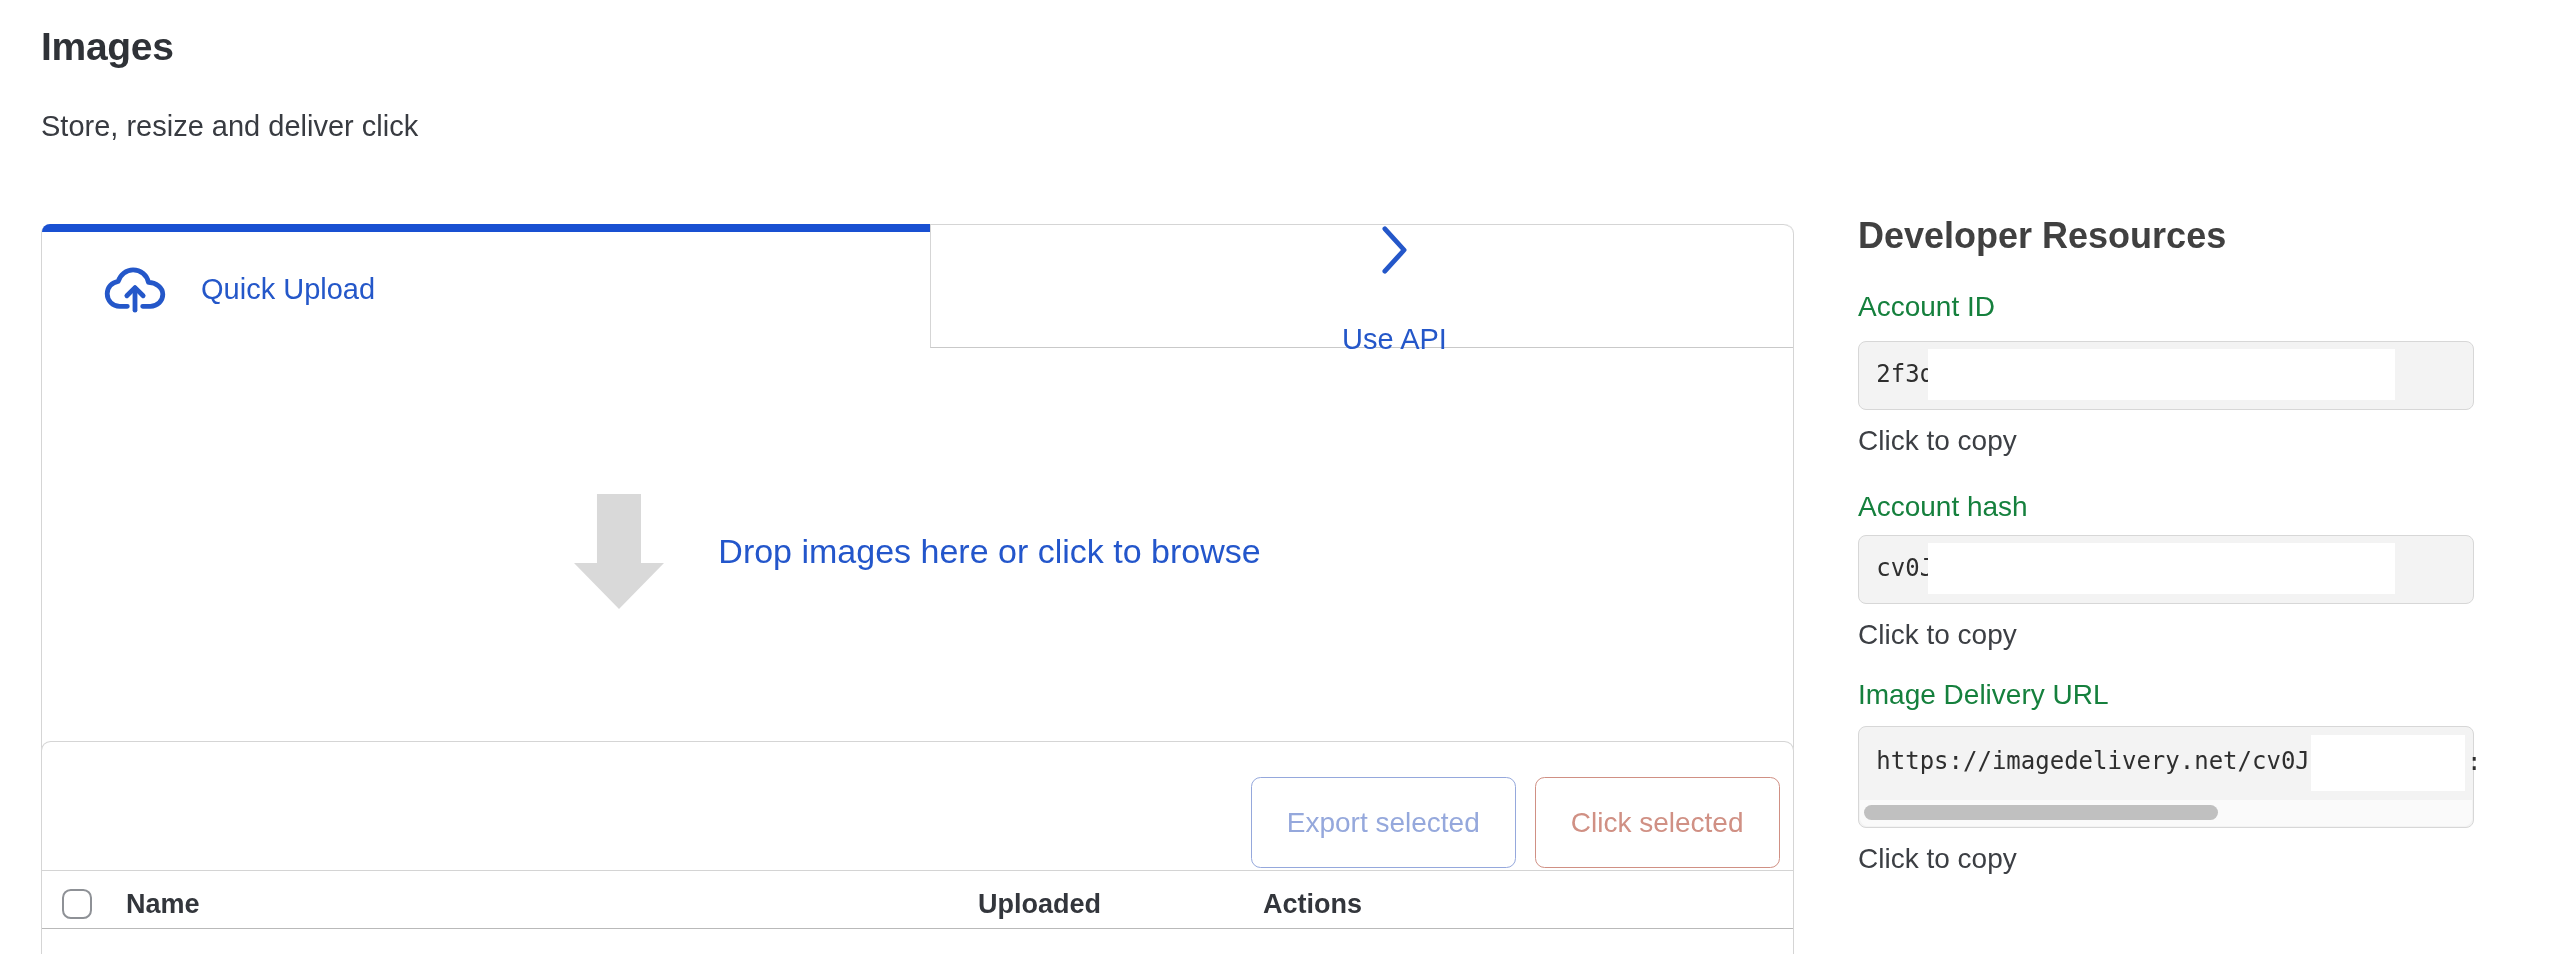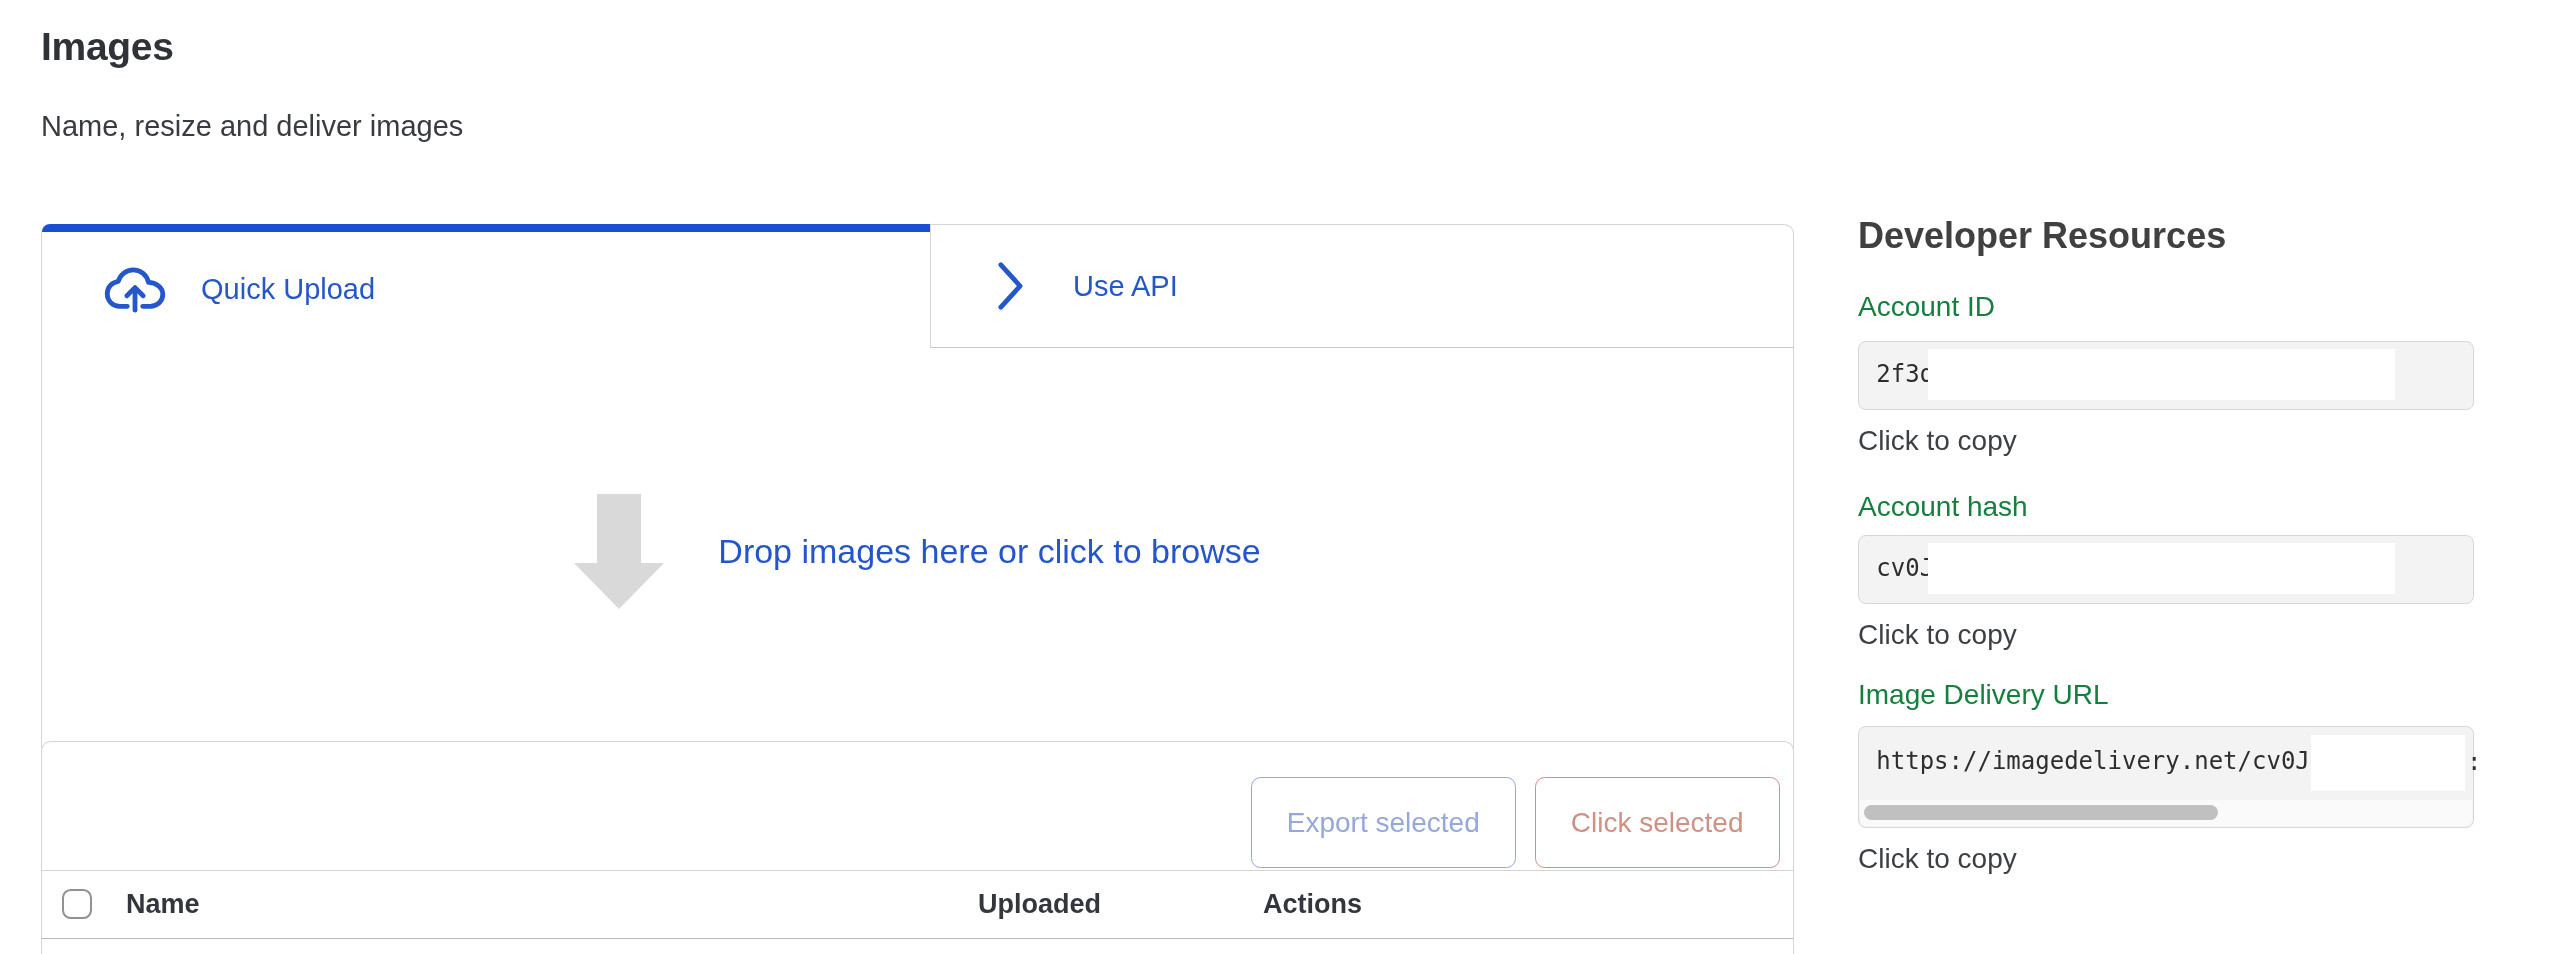--- a/index.html
+++ b/index.html
@@ -19,41 +19,41 @@
     margin-top:8px;
   }
   .blue-bar{position:absolute;left:0;top:0;width:888px;height:7.7px;background:#1950d2;border-top-left-radius:9.6px;}
   .tab-active{
     position:absolute;left:0;top:7.7px;width:888px;height:116px;
     display:flex;align-items:center;padding-left:62px;gap:35px;box-sizing:border-box;cursor:pointer;
   }
   .tab-inactive{
     position:absolute;left:888px;top:0;right:0;height:124px;box-sizing:border-box;
     border:1.9px solid #d5d5d5;border-right:none;border-bottom-color:#c9c9c9;border-top-right-radius:9.6px;
-    display:flex;align-items:center;padding-left:65px;gap:48px;background:#fff;cursor:pointer;
+    display:flex;align-items:center;padding-left:65px;gap:48px;background:#fff;cursor:pointer;flex-direction:column;
   }
   .tab-label{font-size:29px;color:#2457c9;}
   .dropzone{
     position:absolute;left:0;right:0;top:124px;bottom:0;
     display:flex;align-items:center;justify-content:center;gap:54px;cursor:pointer;
   }
   .dropzone-label{font-size:34px;color:#2356cb;}
 
   
   .table-card{
     position:absolute;left:41px;top:741px;width:1753px;height:214px;box-sizing:border-box;
     background:#fff;border:1.9px solid #d5d5d5;border-bottom:none;border-radius:9.6px 9.6px 0 0;
   }
   .actions-row{position:absolute;top:35px;right:13.5px;display:flex;gap:19px;}
   .btn{height:91px;padding:0 35px;font-size:28px;border-radius:9.6px;background:#fff;
        display:flex;align-items:center;box-sizing:border-box;cursor:default;}
   .btn-export{color:#95a8dc;border:1.9px solid #95a8dc;}
   .btn-delete{color:#d09084;border:1.9px solid #d09084;}
   .thead{
-    position:absolute;top:128px;left:0;right:0;height:69px;box-sizing:border-box;
+    position:absolute;top:128px;left:0;right:0;height:59px;box-sizing:border-box;
     border-top:1.9px solid #d4d4d4;border-bottom:1.9px solid #b9b9b9;background:#fff;
   }
   .thead .checkbox{
     position:absolute;left:20px;top:18.3px;width:30px;height:30px;background:#fff;
     border:2.9px solid #8e9196;border-radius:8.7px;box-sizing:border-box;cursor:pointer;
   }
   .th{position:absolute;top:0;height:69px;line-height:67px;font-size:27px;font-weight:700;color:#33363c;}
   .th-name{left:84px;} .th-uploaded{left:936px;} .th-actions{left:1221px;}
 
   
@@ -80,21 +80,21 @@
   .scroll-thumb{position:absolute;left:3.8px;top:4.8px;width:354px;height:15.4px;background:#c0c0c0;border-radius:7.7px;cursor:pointer;}
 
   svg{display:block;}
 </style>
 </head>
 <body>
 
 <div class="screen">
 
   <div class="page-title">Images</div>
-  <div class="page-subtitle">Name, resize and deliver images</div>
+  <div class="page-subtitle">Store, resize and deliver click</div>
 
   <div class="upload-card">
     <div class="blue-bar"></div>
 
     <div class="tab-active">
       <span>
         <svg width="62" height="46" viewBox="0 0 64 48" fill="none">
           <path d="M24 41 L16 41 C8.5 41 3 35 3 28 C3 21 8 16 14.5 15 C16.5 8 23 3 30 3 C38 3 44.5 8.5 46 16 C54 16 61 21.5 61 28.5 C61 35.5 55.5 41 48 41 L40 41" stroke="#2457c9" stroke-width="5" stroke-linecap="round" stroke-linejoin="round"></path>
           <path d="M32 45 L32 22" stroke="#2457c9" stroke-width="5" stroke-linecap="round"></path>
           <path d="M23.5 30 L32 21.5 L40.5 30" stroke="#2457c9" stroke-width="5" stroke-linecap="round" stroke-linejoin="round"></path>

